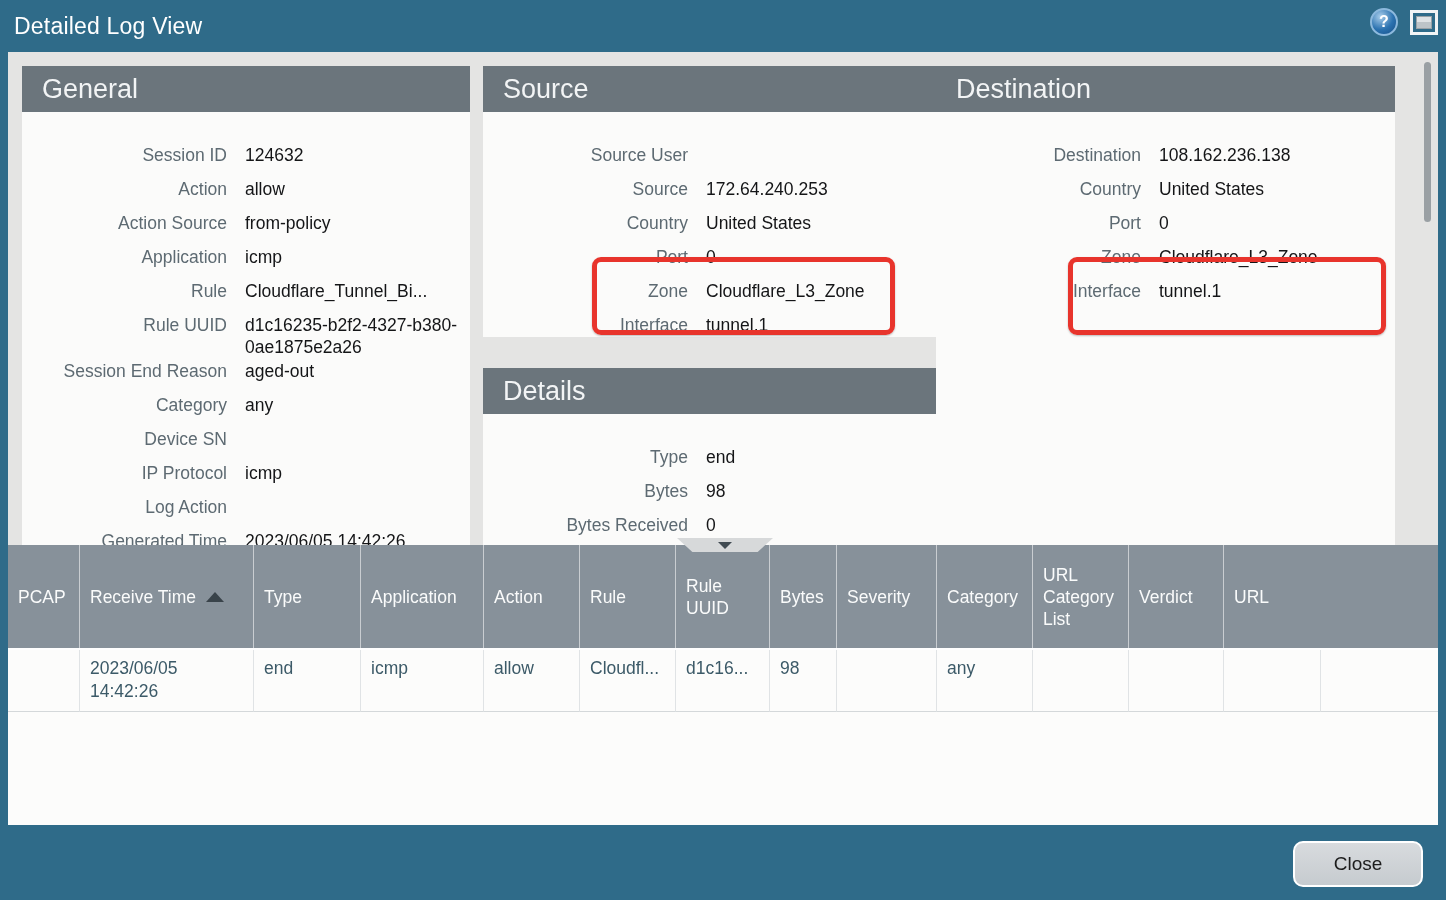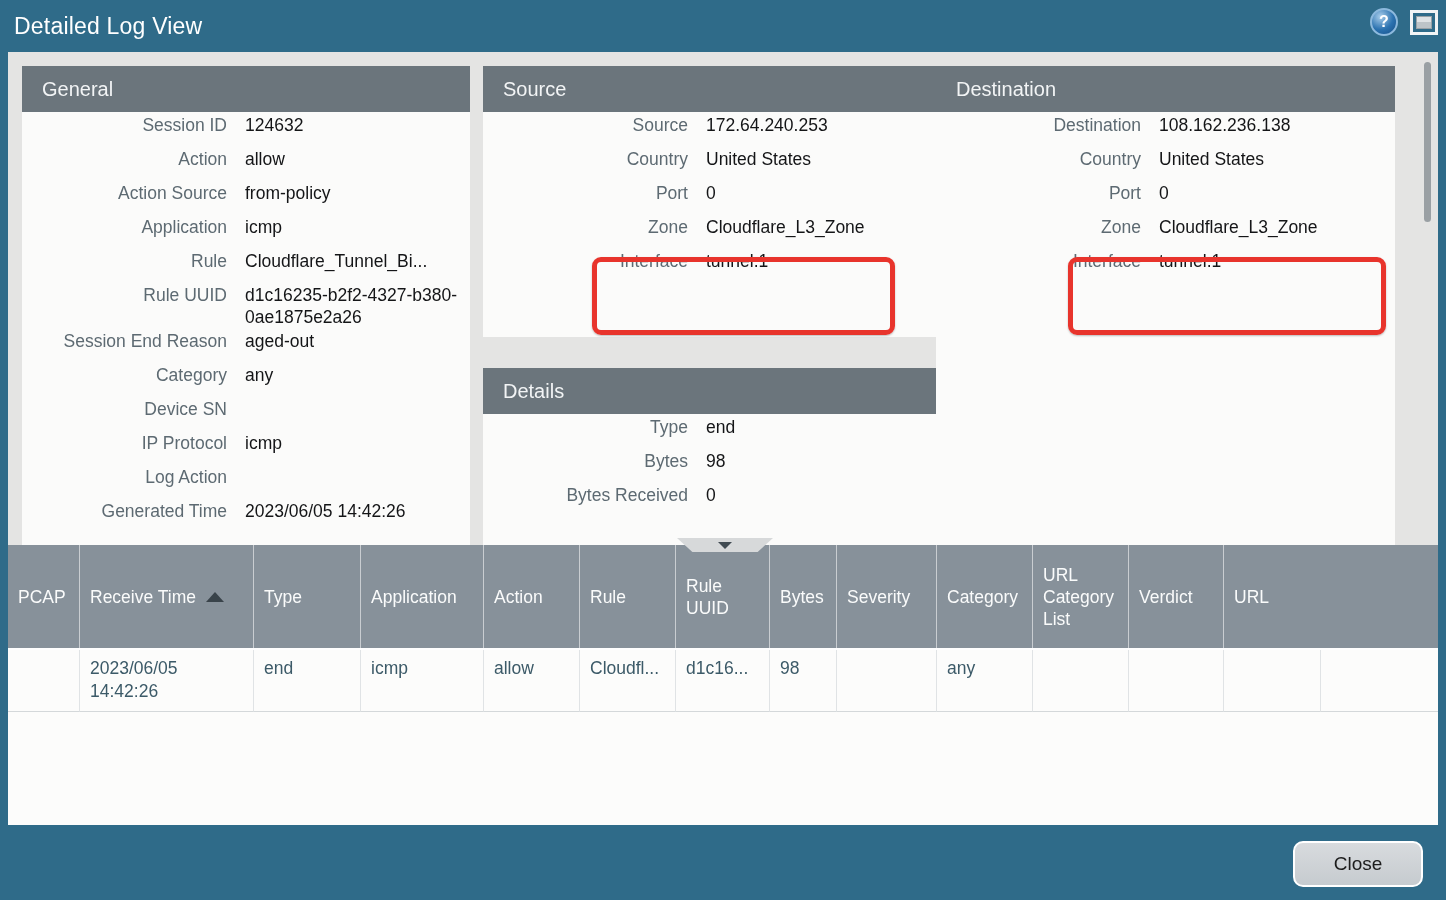--- a/index.html
+++ b/index.html
@@ -39,23 +39,23 @@
     background:linear-gradient(#dfe3e5 45%, #bdc4c8 45%);
   }
   
   .content-top {
     position:absolute; left:8px; top:52px; width:1430px; height:493px;
     background:#E4E4E3; overflow:hidden;
   }
   .panel { position:absolute; background:#FBFBFA; }
   .panel-header {
     height:46px; background:#6B757C; color:#F2F4F5;
-    font-size:20px; display:flex; align-items:center; padding-left:20px;
-  }
-  .panel-body { padding-top:0; }
+    font-size:27px; display:flex; align-items:center; padding-left:20px;
+  }
+  .panel-body { padding-top:30px; }
   .panel-general     { left:14px;  top:14px;  width:448px; bottom:0; }
   .panel-source      { left:475px; top:14px;  width:463px; height:271px; }
   .panel-details     { left:475px; top:316px; width:463px; bottom:0; }
   .panel-destination { left:928px; top:14px;  width:459px; bottom:0; }
   .kv-row { display:flex; min-height:34px; align-items:flex-start; }
   .kv-label {
     width:205px; flex:0 0 205px; text-align:right; color:#5D6A72;
     font-size:17.5px; line-height:22px; padding-top:2px;
   }
   .kv-value {
@@ -189,20 +189,24 @@
         <div class="kv-row">
           <span class="kv-label">Generated Time</span>
           <span class="kv-value">2023/06/05 14:42:26</span>
         </div>
       </div>
   </section>
 
   <section class="panel panel-source">
     <div class="panel-header">Source</div>
     <div class="panel-body">
+        <div class="kv-row">
+          <span class="kv-label">Source User</span>
+          <span class="kv-value"></span>
+        </div>
         <div class="kv-row">
           <span class="kv-label">Source</span>
           <span class="kv-value">172.64.240.253</span>
         </div>
         <div class="kv-row">
           <span class="kv-label">Country</span>
           <span class="kv-value">United States</span>
         </div>
         <div class="kv-row">
           <span class="kv-label">Port</span>

